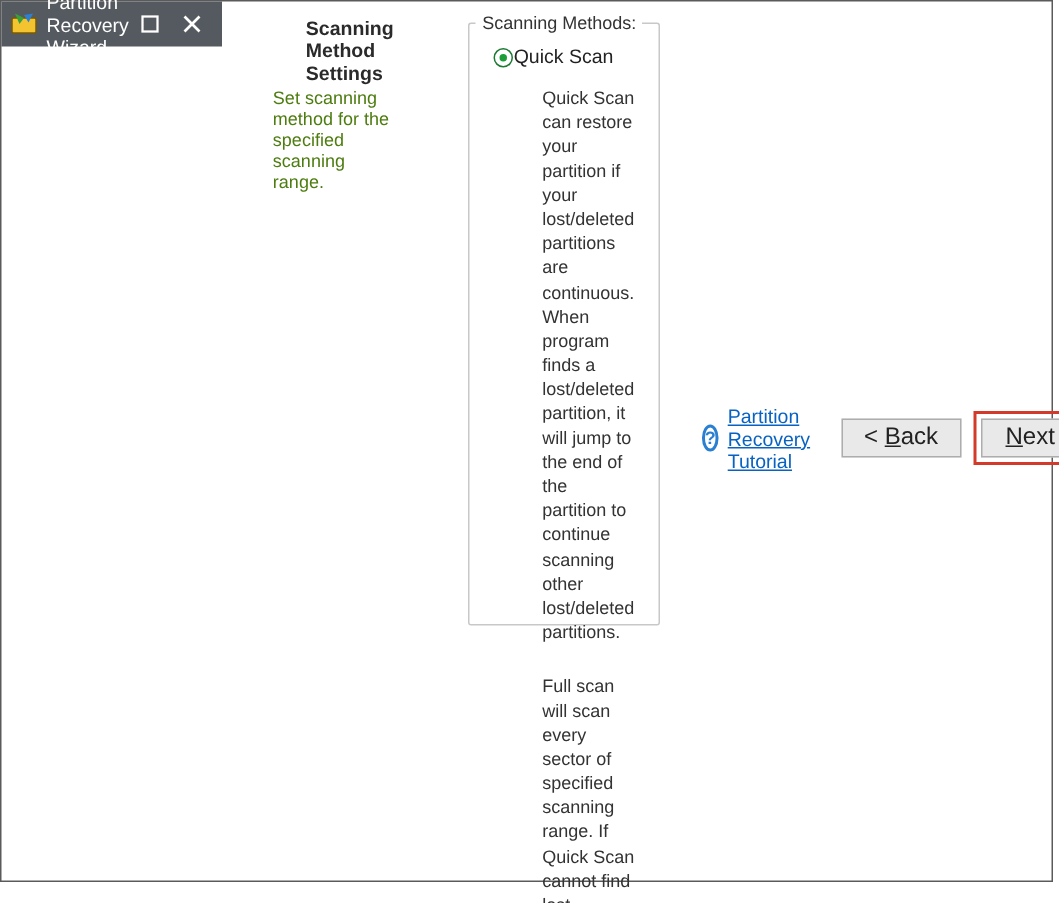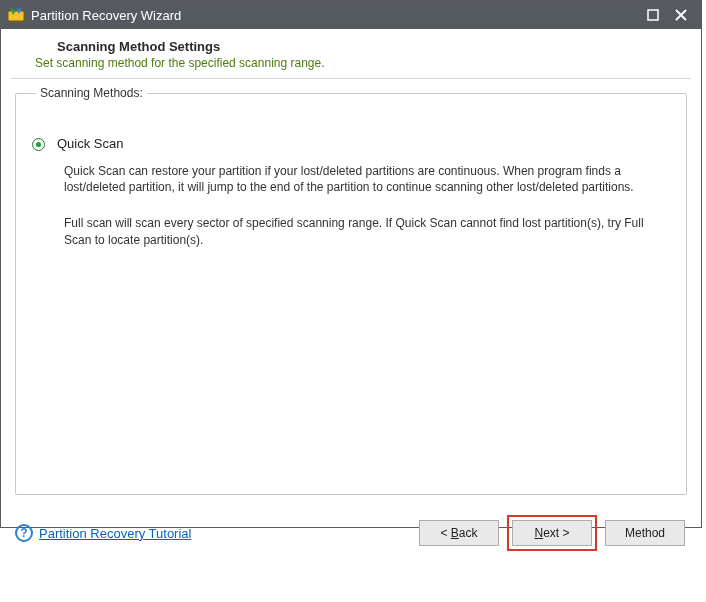--- a/index.html
+++ b/index.html
@@ -6,25 +6,25 @@
 body {
   font-family: "Segoe UI", Tahoma, sans-serif;
   font-size: 12px;
   background: #fff;
   width: 706px;
   height: 602px;
   overflow: hidden;
 }
 .window {
   width: 702px;
-  height: 528px;
+  height: 588px;
   border: 1px solid #5a5a5a;
   background: #fff;
   display: flex;
-  flex-direction: column;
+  flex-direction: row;
 }
 .titlebar {
   height: 30px;
   background: #555a60;
   color: #fff;
   display: flex;
   align-items: center;
   padding: 0 6px;
   font-size: 13px;
 }
@@ -67,32 +67,31 @@
 .groupbox {
   position: relative;
   border: 1px solid #c8c8c8;
   border-radius: 2px;
   height: 402px;
   padding: 14px 16px 10px 16px;
 }
 .groupbox .legend {
   position: absolute;
   top: -8px;
-  left: 20px;
+  left: 4px;
   background: #fff;
   padding: 0 4px;
   font-size: 12px;
   color: #333;
 }
 .option {
   display: flex;
   align-items: flex-start;
-  gap: 12px;
+  gap: 0;
   margin-bottom: 4px;
-  margin-top: 28px;
 }
 .option label {
   font-size: 13px;
   color: #222;
 }
 .radio {
   width: 13px; height: 13px;
   border: 1px solid #1b7a32;
   border-radius: 50%;
   display: inline-flex;
@@ -139,21 +138,21 @@
   font-size: 13px;
   cursor: pointer;
 }
 .spacer { flex: 1; }
 .btn {
   min-width: 80px;
   height: 26px;
   background: #e9e9e9;
   border: 1px solid #adadad;
   color: #222;
-  font-size: 12px;
+  font-size: 16px;
   cursor: pointer;
   padding: 0 10px;
 }
 .btn-wrap { display:inline-block; padding:2px; }
 .btn-wrap.highlight { border: 2px solid #d43a2a; padding:3px; }
 .mnemonic { text-decoration: underline; }
 </style>
 </head>
 <body>
 

